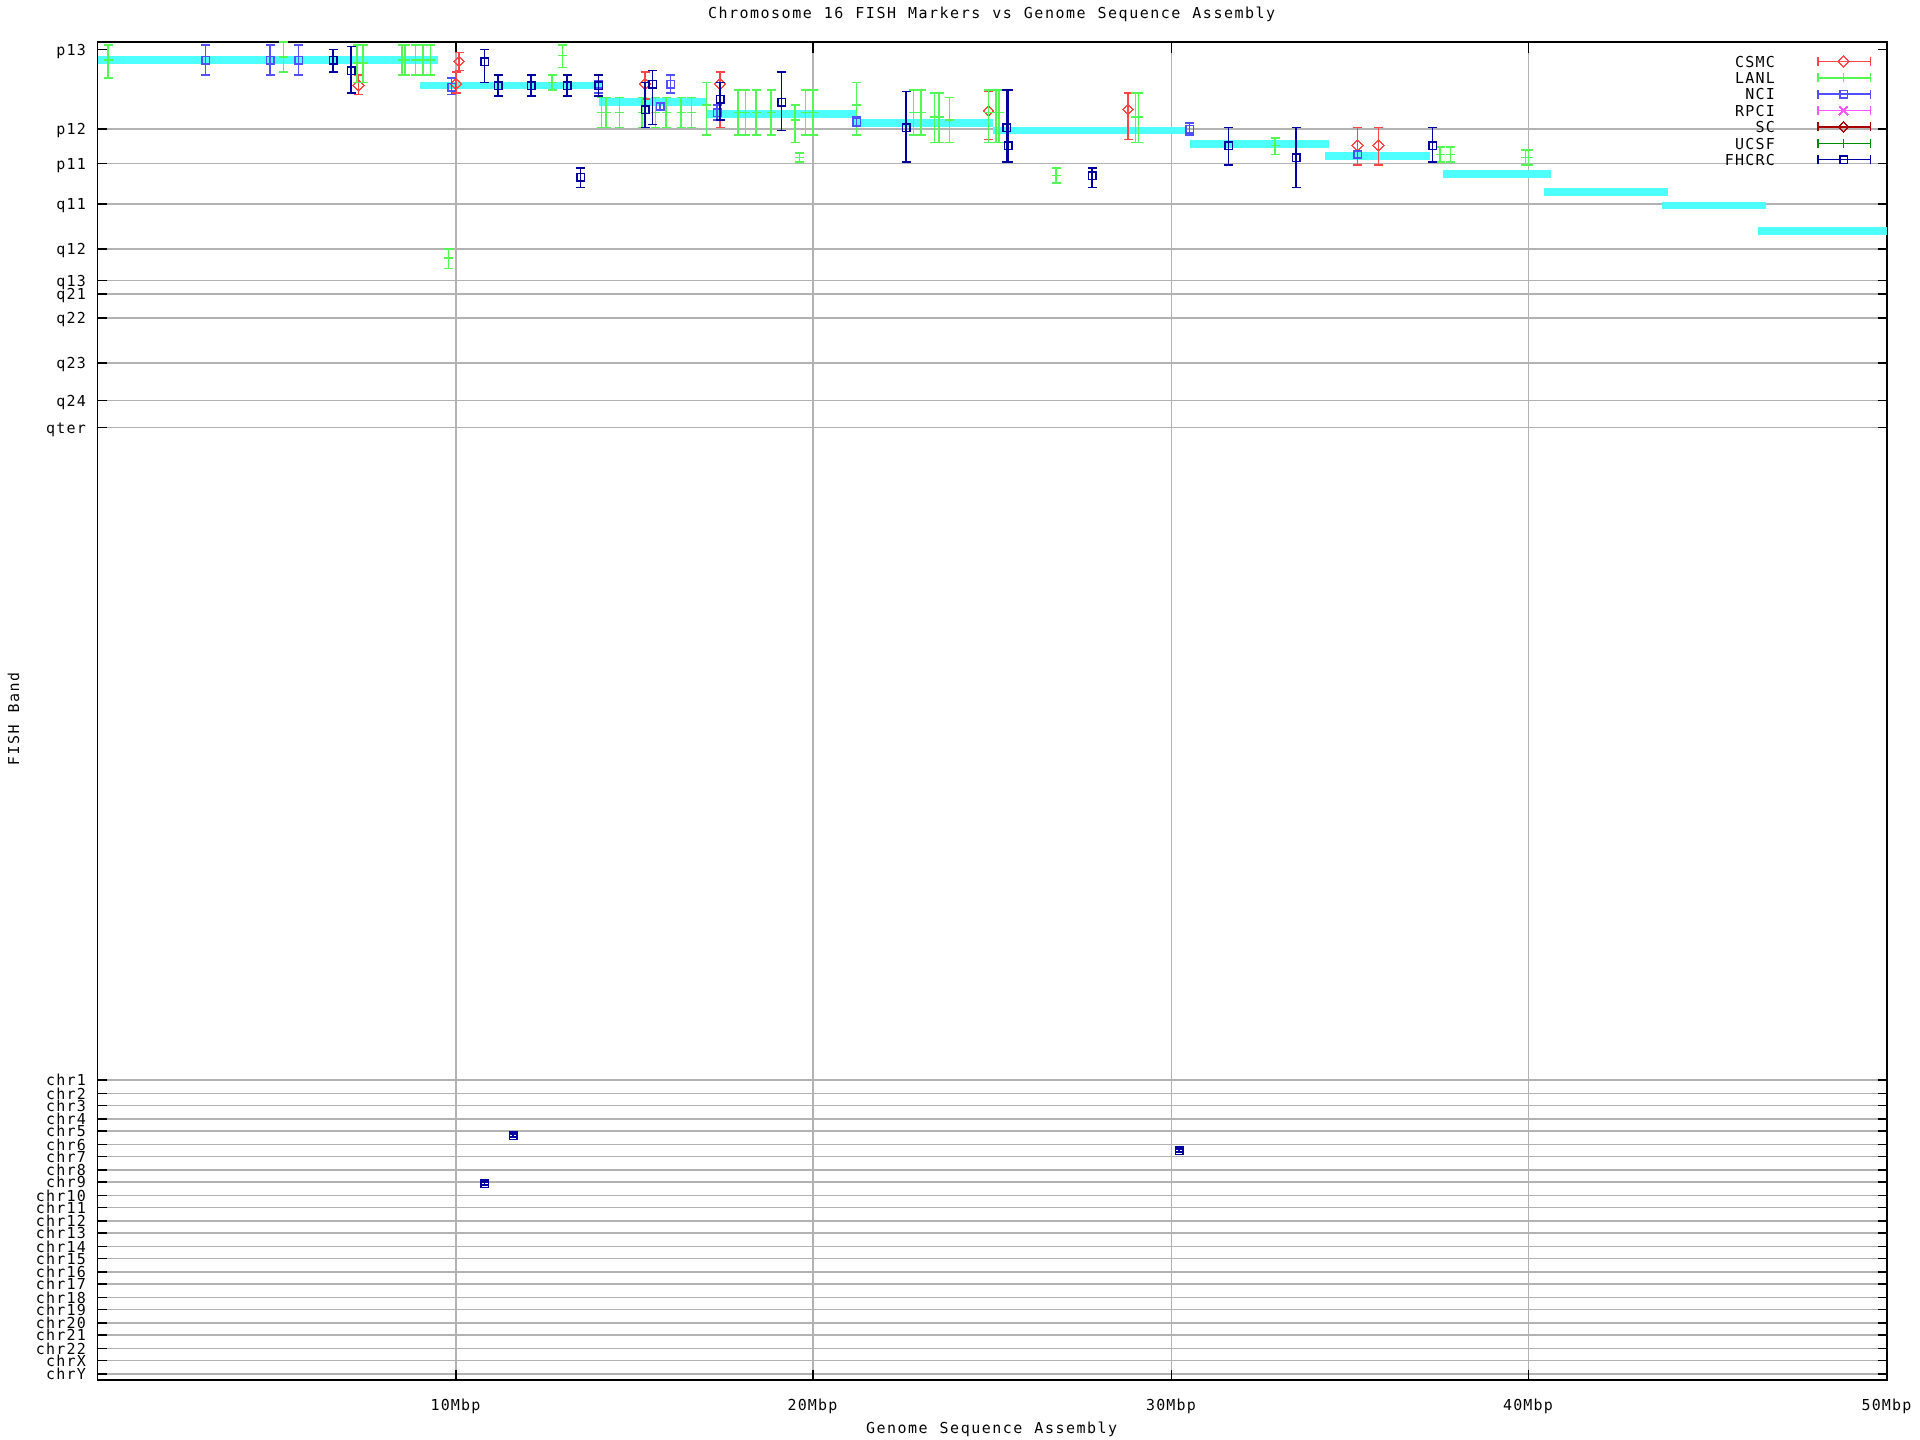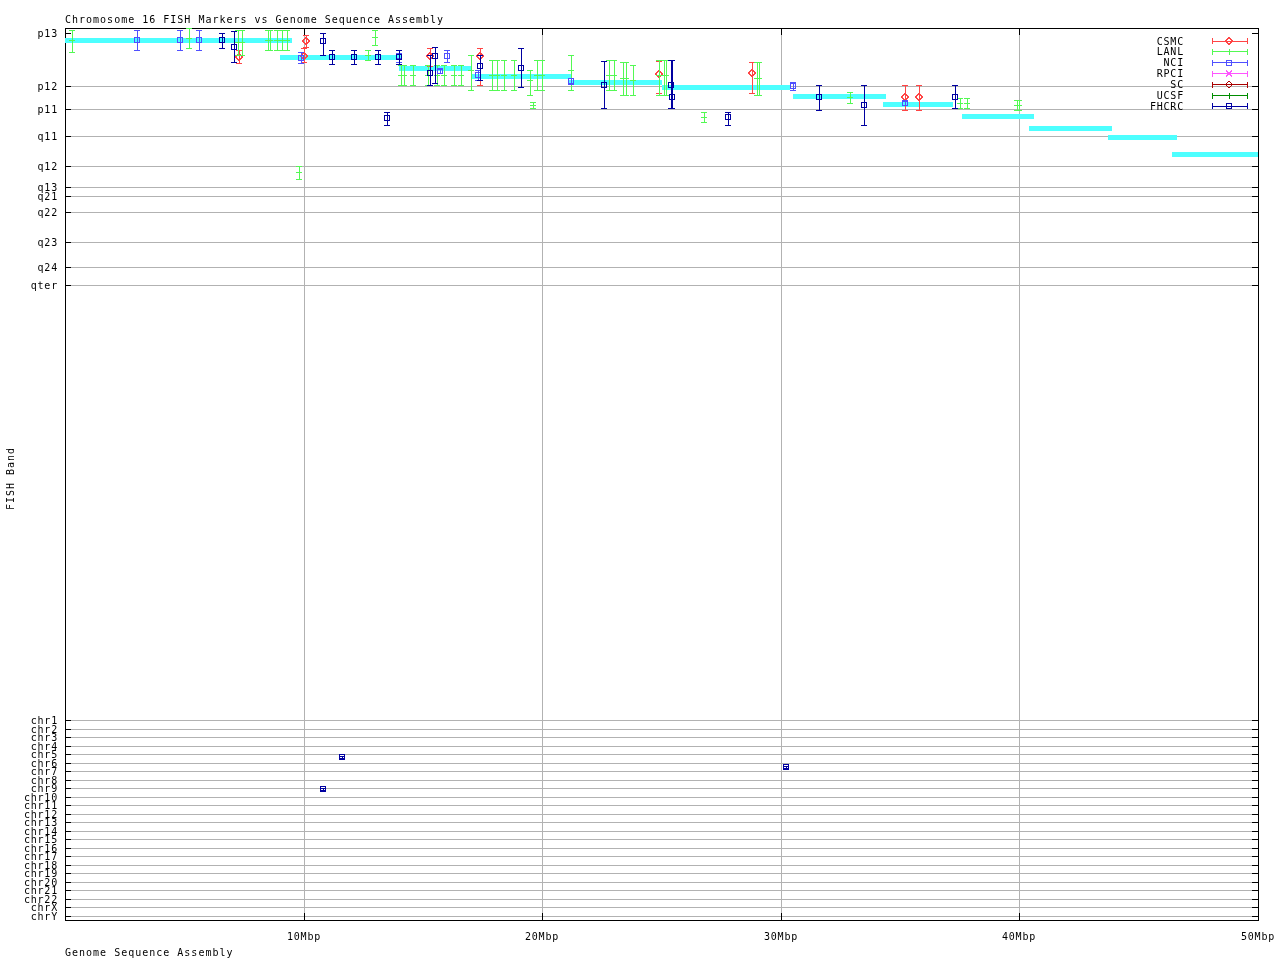--- a/index.html
+++ b/index.html
@@ -1,19 +1,19 @@
 <!DOCTYPE html>
 <html><head>
 <meta charset="utf-8">
 <style>
   html,body{margin:0;padding:0;background:#ffffff;}
   body{width:1280px;height:960px;position:relative;font-family:"DejaVu Sans Mono",monospace;}
   .overlay-text{position:absolute;font-size:10px;letter-spacing:1px;color:#000;white-space:nowrap;}
-  #chart-title{left:65px;top:14px;width:1193px;}
-  #x-axis-label{left:65px;top:947px;width:1193px;text-align:left;}
+  #chart-title{left:65px;top:4px;width:1193px;text-align:center;}
+  #x-axis-label{left:65px;top:947px;width:1193px;text-align:center;}
   #y-axis-label{left:-28px;top:473px;width:76px;text-align:center;transform:rotate(-90deg);}
   svg{position:absolute;left:0;top:0;}
   svg text{font-family:"DejaVu Sans Mono",monospace;font-size:10px;letter-spacing:0.8px;fill:#000;}
 </style>
 </head>
 <body>
 
 <svg id="chart-svg" width="1280" height="960" viewBox="0 0 1280 960">
     <g shape-rendering="crispEdges">
       <line x1="304" y1="28" x2="304" y2="920" stroke="#b2b2b2" stroke-width="1"></line>

